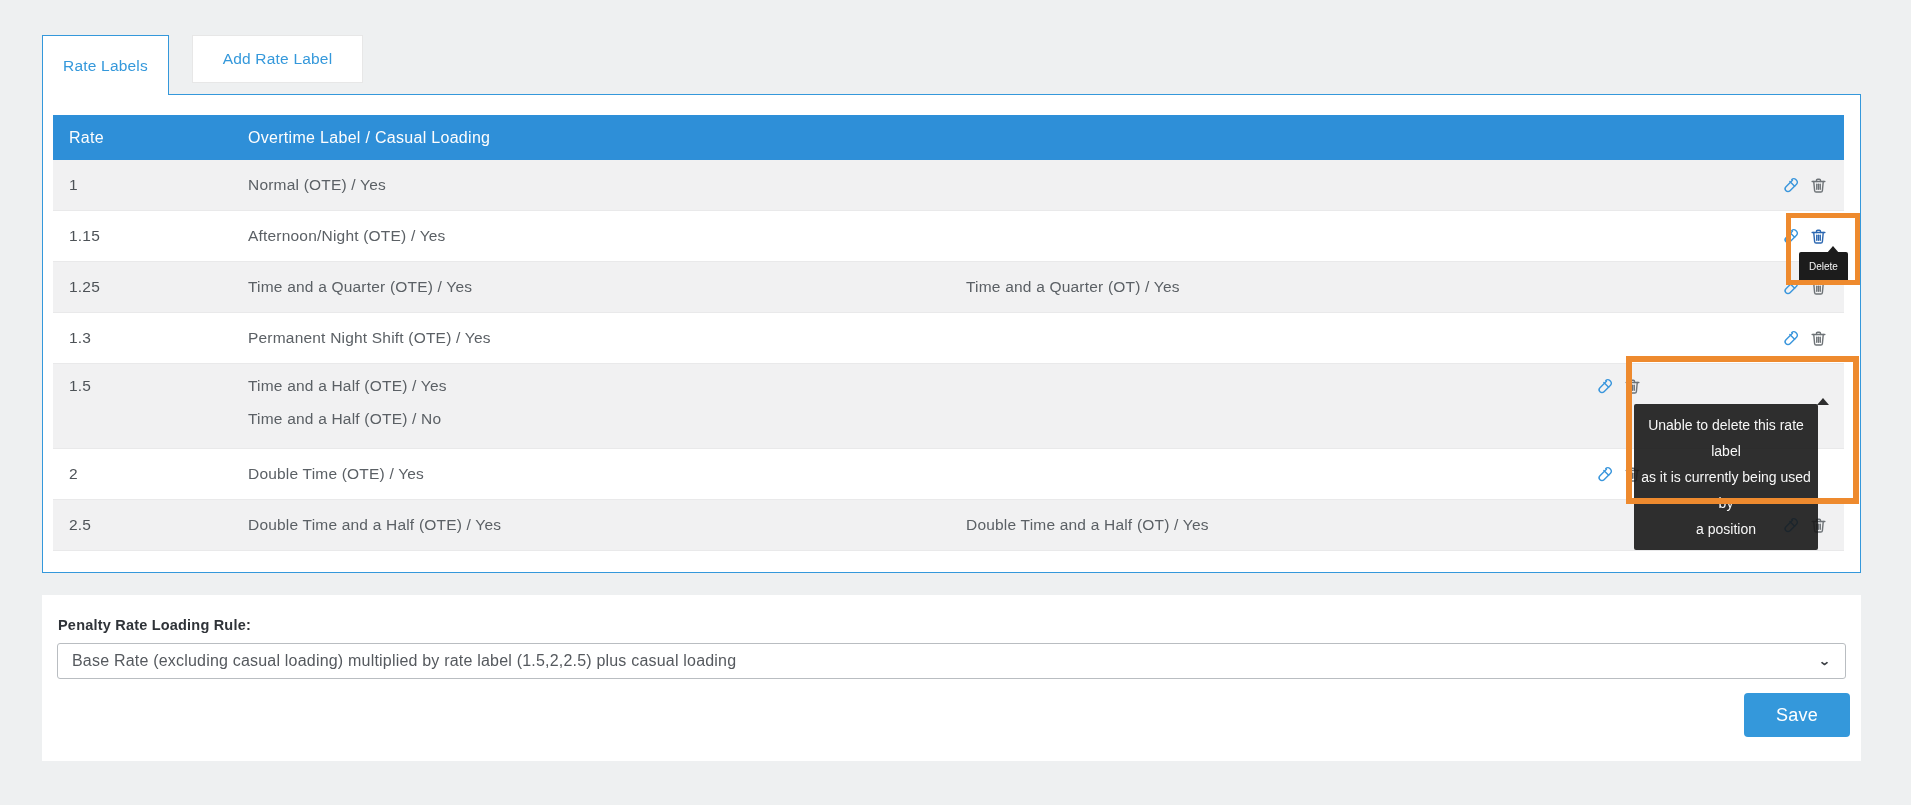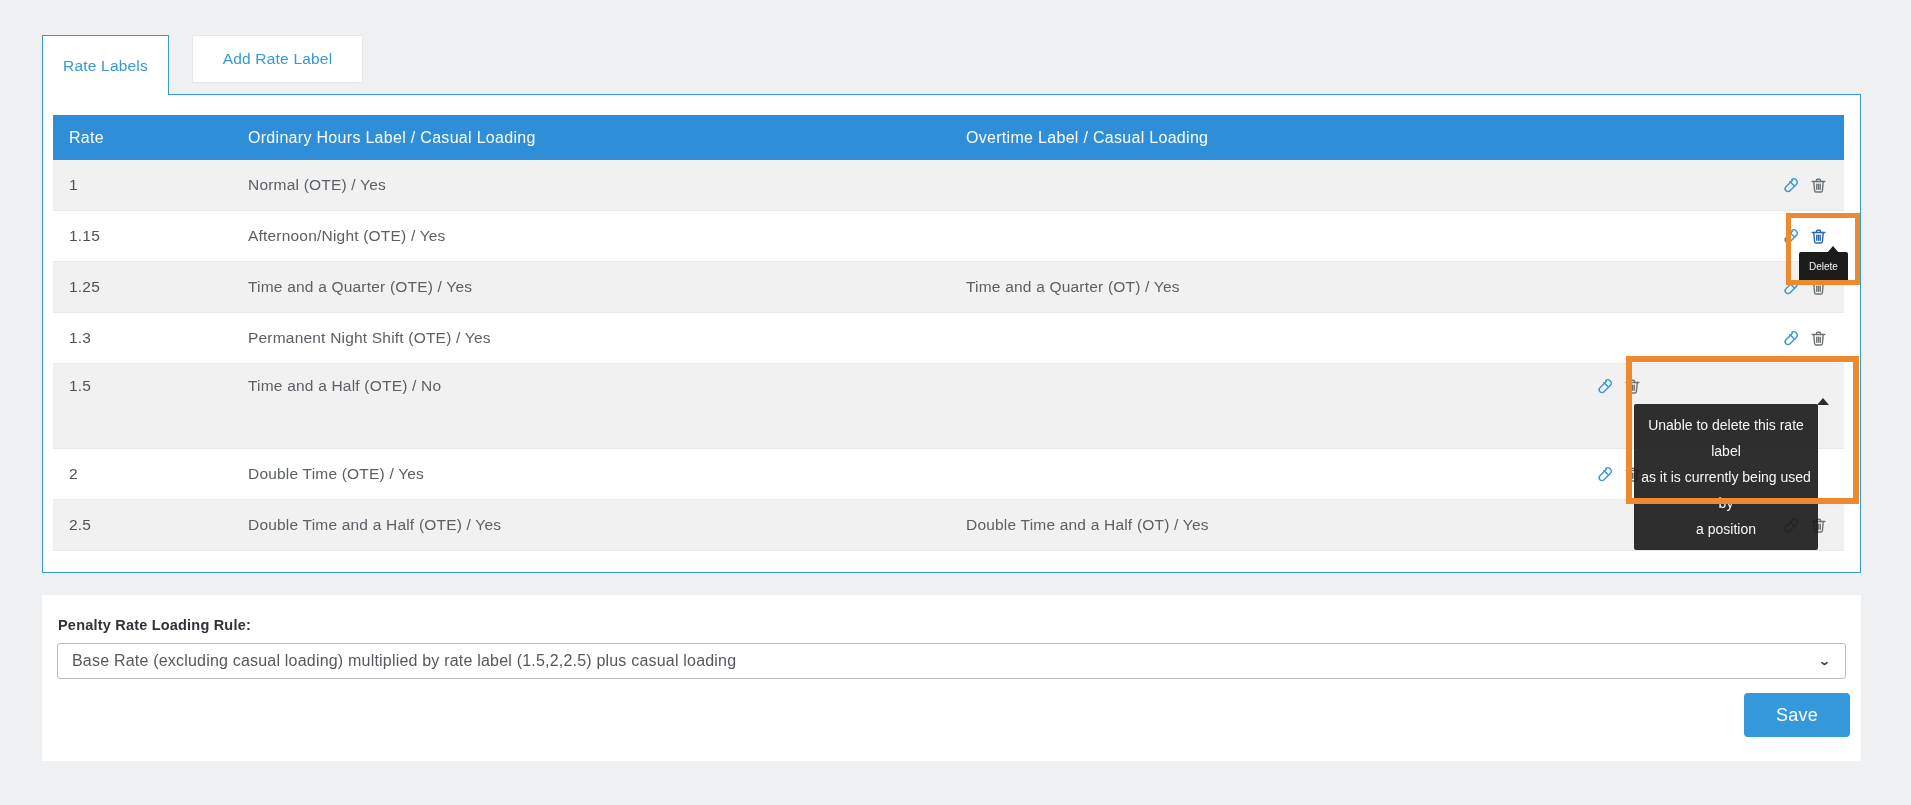--- a/index.html
+++ b/index.html
@@ -77,21 +77,20 @@
     <span>Rate Labels</span>
   </div>
   <div class="tab tab-plain">
     <span>Add Rate Label</span>
   </div>
 
   <div class="panel">
     <div class="rl-table">
       <div class="t-head">
         <div>Rate</div>
-        <div>Ordinary Hours Label / Casual Loading</div>
         <div>Overtime Label / Casual Loading</div>
         <div></div>
       </div>
       <div id="table-body">
           <div class="t-row zebra">
     <div class="c-rate">1</div>
     <div class="c-ord">
               <div>Normal (OTE) / Yes</div>
             </div>
     <div class="c-ot"></div>
@@ -185,20 +184,21 @@
           <path d="M9.8 10.5v6.2"></path>
                   <path d="M12 10.5v6.2"></path>
                   <path d="M14.2 10.5v6.2"></path>
         </svg>
       </span>
     </div>
   </div>
           <div class="t-row zebra tall">
     <div class="c-rate">1.5</div>
     <div class="c-ord">
+              <div>Time and a Half (OTE) / Yes</div>
               <div>Time and a Half (OTE) / No</div>
             </div>
     <div class="c-actions">
       <span class="icon-btn pencil">
         <svg viewBox="0 0 24 24" fill="none" stroke="currentColor" stroke-width="1.8" stroke-linecap="round" stroke-linejoin="round">
           <path d="M13.6 4.4a3.6 3.6 0 0 1 5.1 0l.9.9a3.6 3.6 0 0 1 0 5.1l-8.2 8.2a3.6 3.6 0 1 1-5.1-5.1l8.2-8.2z"></path>
           <line x1="11.2" y1="6.8" x2="17.2" y2="12.8"></line>
         </svg>
       </span>
       <span class="icon-btn trash">

